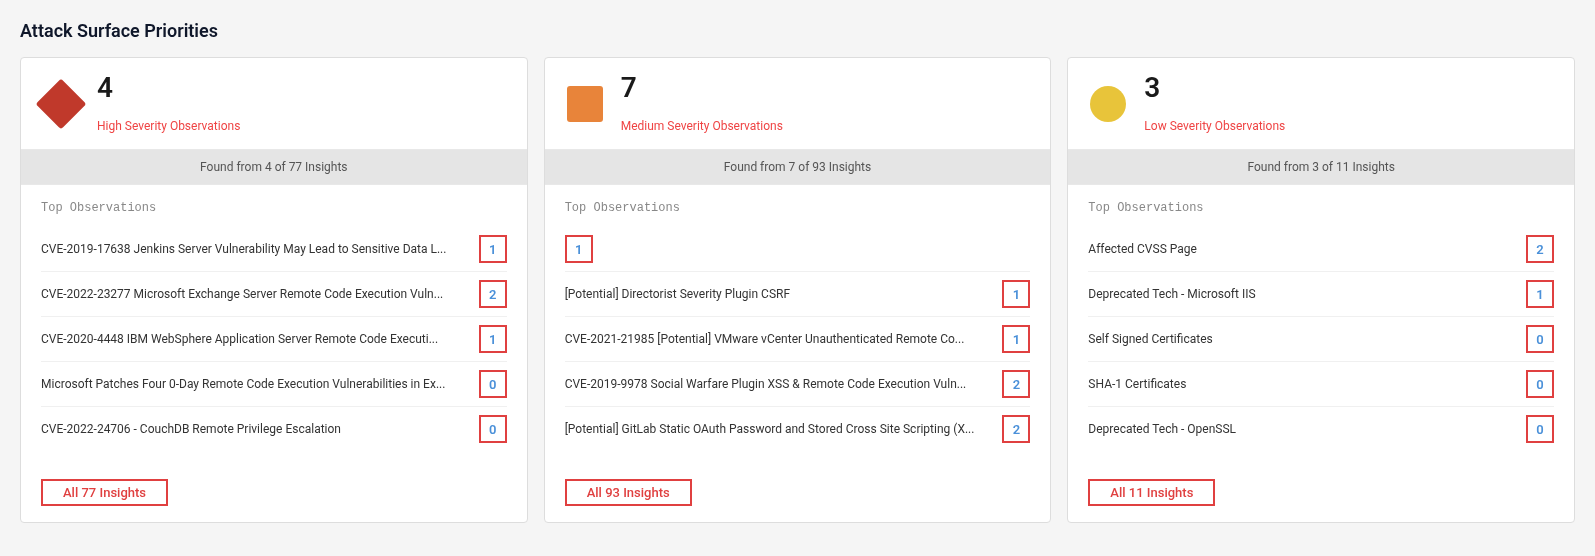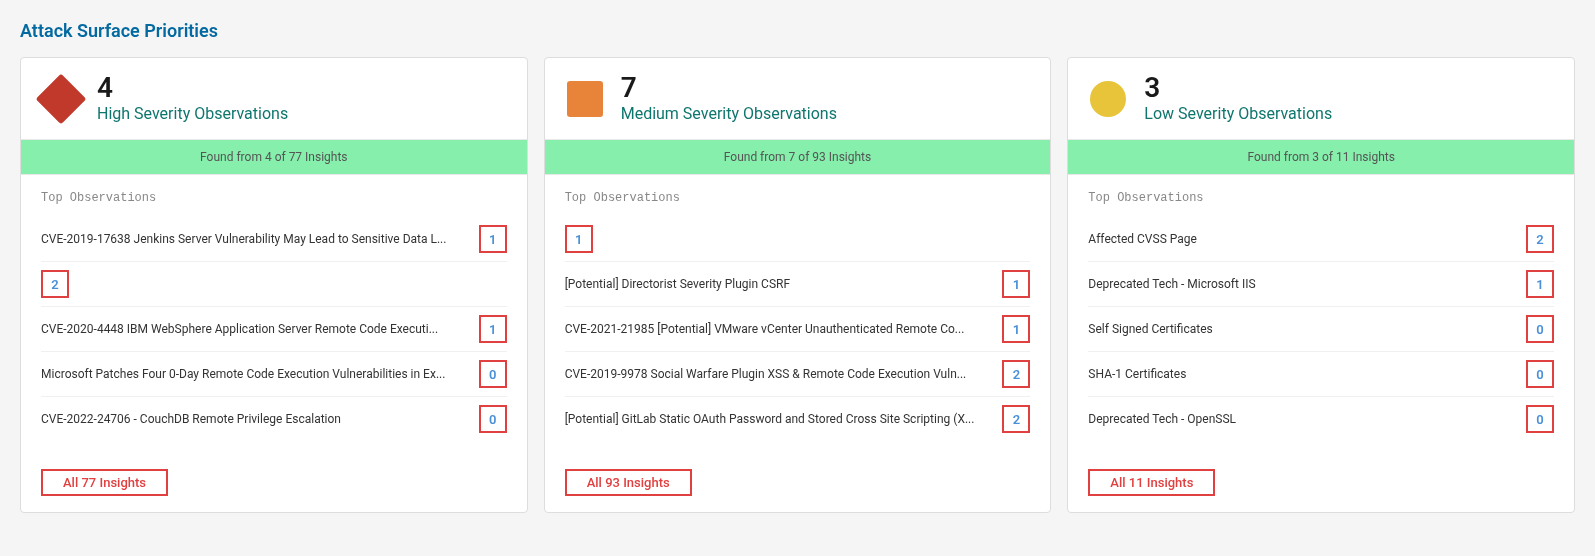--- a/index.html
+++ b/index.html
@@ -7,21 +7,21 @@
       font-family: -apple-system, BlinkMacSystemFont, 'Segoe UI', Roboto, Arial, sans-serif;
       background: #f5f5f5;
       padding: 20px;
       font-size: 13px;
       color: #333;
     }
     .page-title {
       font-size: 18px;
       font-weight: 600;
       margin-bottom: 16px;
-      color: #0369a1;
+      color: #0f172a;
     }
     .cards-container {
       display: flex;
       gap: 16px;
     }
     .card {
       background: #fff;
       border: 1px solid #ddd;
       border-radius: 4px;
       flex: 1;
@@ -39,26 +39,26 @@
       height: 40px;
       flex-shrink: 0;
     }
     .severity-info .count {
       font-size: 28px;
       font-weight: 600;
       line-height: 1;
       color: #1a1a1a;
     }
     .severity-info .label {
-      font-size: 16px;
-      color: #0f766e;
-      margin-top: 2px;
+      font-size: 12px;
+      color: #ef4444;
+      margin-top: 17px;
     }
     .card-subheader {
-      background: #86efac;
+      background: #e5e5e5;
       padding: 10px 20px;
       text-align: center;
       font-size: 12px;
       color: #555;
       border-bottom: 1px solid #e8e8e8;
     }
     .card-body {
       padding: 16px 20px;
     }
     .section-label {
@@ -158,20 +158,21 @@
     <div class="card-body">
       <div class="section-label">Top Observations</div>
       <ul class="observation-list">
 
     <li class="observation-item">
       <span class="obs-text">CVE-2019-17638 Jenkins Server Vulnerability May Lead to Sensitive Data L...</span>
       <span class="obs-count">1</span>
     </li>
 
     <li class="observation-item">
+      <span class="obs-text">CVE-2022-23277 Microsoft Exchange Server Remote Code Execution Vuln...</span>
       <span class="obs-count">2</span>
     </li>
 
     <li class="observation-item">
       <span class="obs-text">CVE-2020-4448 IBM WebSphere Application Server Remote Code Executi...</span>
       <span class="obs-count">1</span>
     </li>
 
     <li class="observation-item">
       <span class="obs-text">Microsoft Patches Four 0-Day Remote Code Execution Vulnerabilities in Ex...</span>

